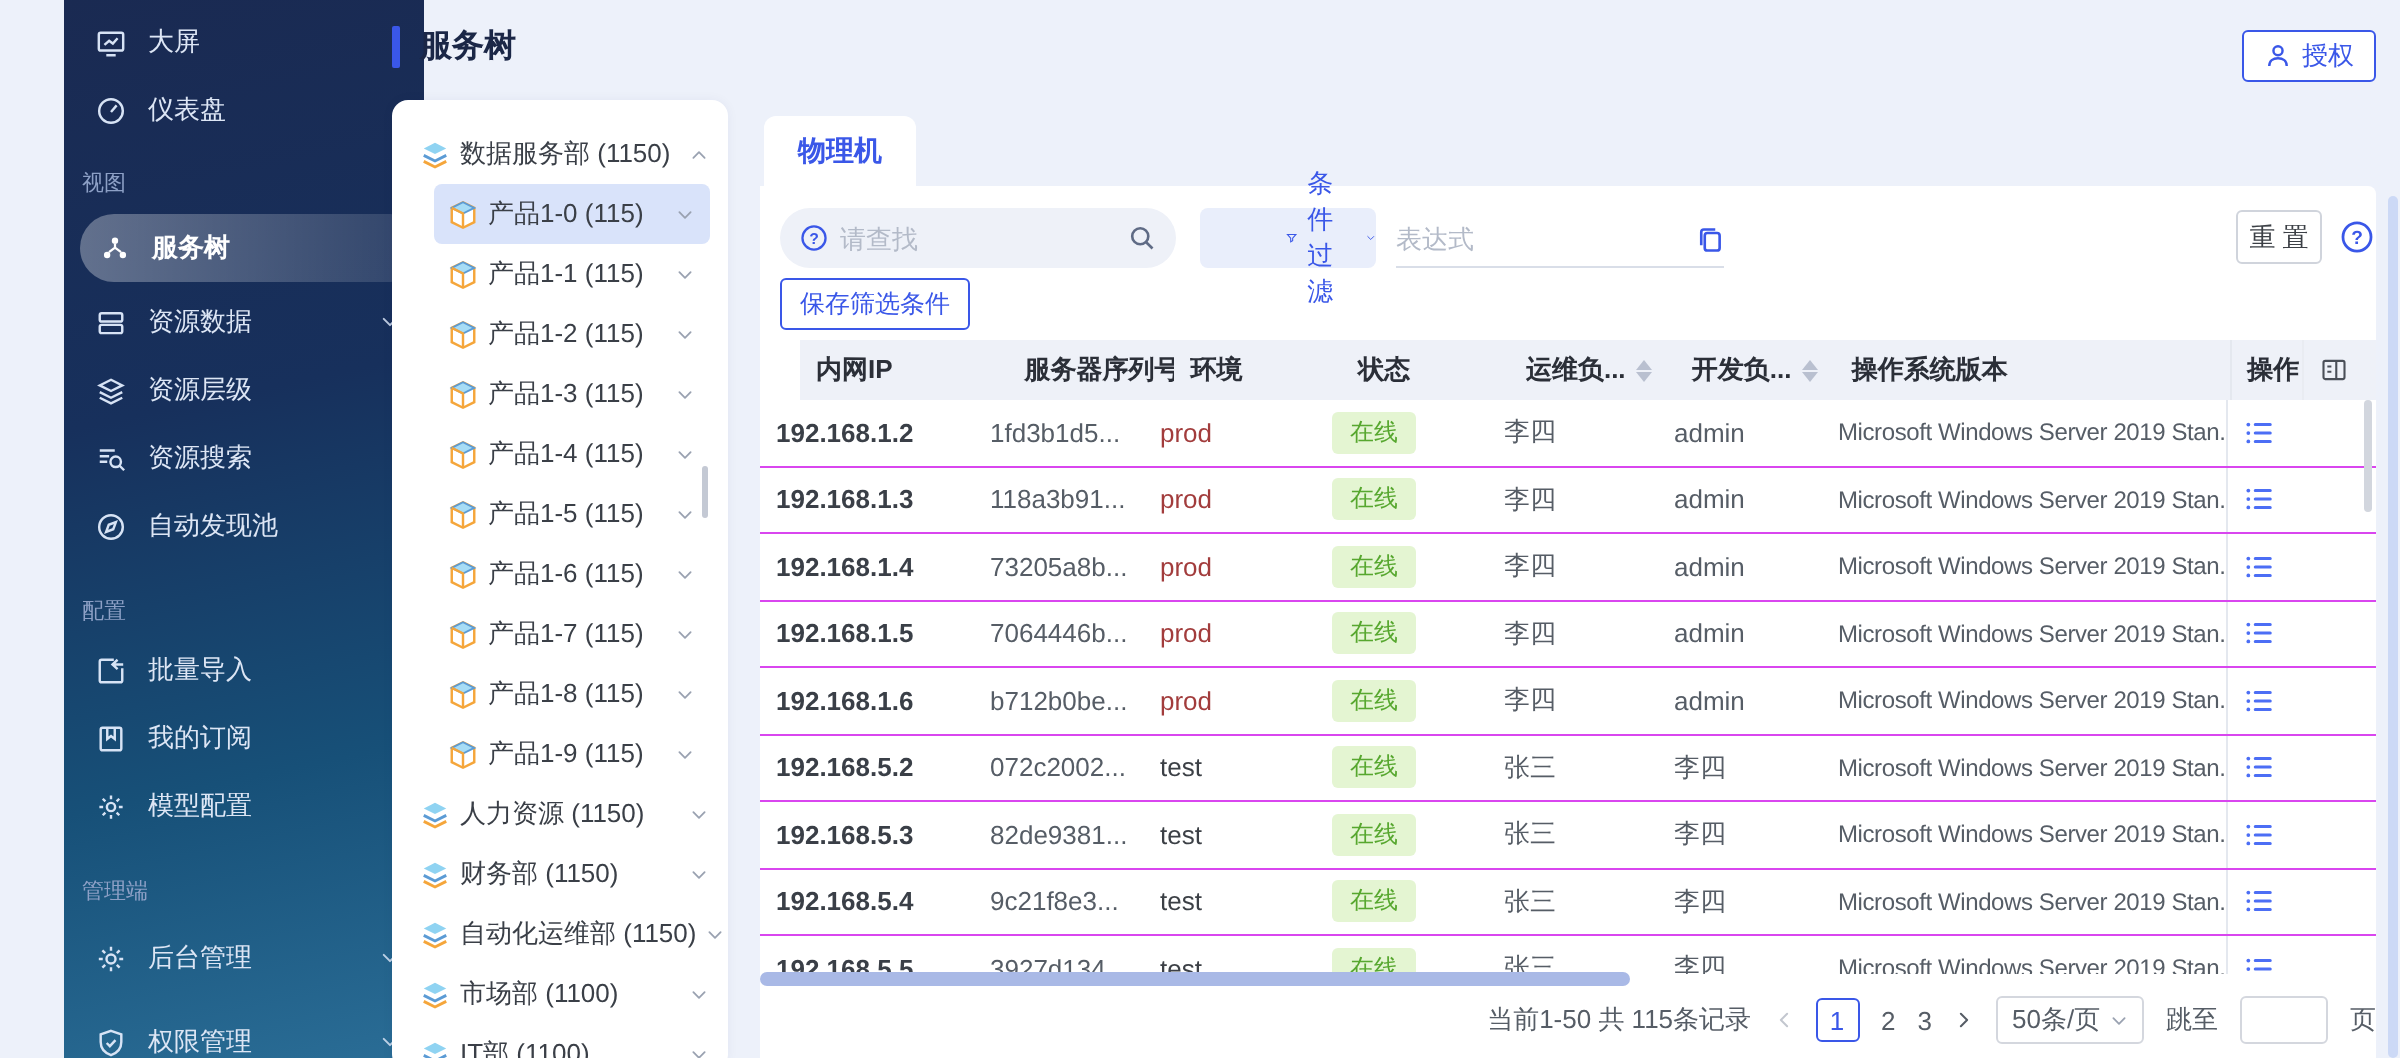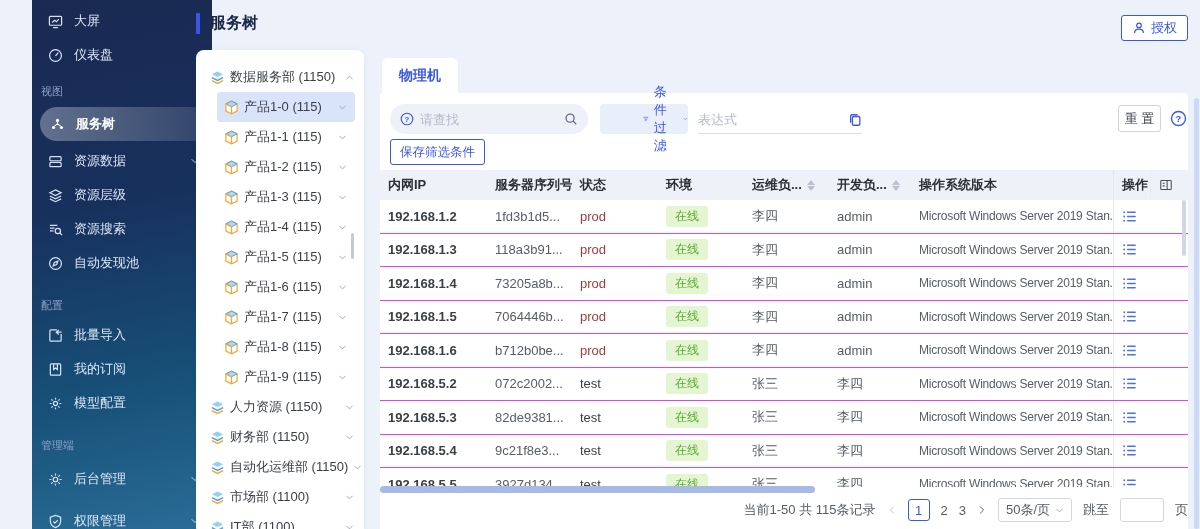--- a/index.html
+++ b/index.html
@@ -55,21 +55,21 @@
   .expr-box input { border:none; outline:none; background:transparent; flex:1; font-size:13px; min-width:0; }
   .expr-box input::placeholder { color:#b3bac8; }
   .reset-btn { position:absolute; left:938px; top:105px; width:43px; height:27px; background:#fff;
     border:1px solid #d0d4dc; border-radius:3px; color:#3c4046; font-size:13px; display:flex; align-items:center; justify-content:center; cursor:pointer; }
   .help-icon { position:absolute; left:990px; top:110px; width:17px; height:17px; color:#3a57e8; cursor:pointer; }
   .save-filter-btn { position:absolute; left:210px; top:139px; height:26px; padding:0 9px; background:#fff;
     border:1px solid #3a57e8; border-radius:3px; color:#3a57e8; font-size:12.5px; display:flex; align-items:center; cursor:pointer; }
 
   
   .table { position:absolute; left:200px; top:170px; width:808px; height:317px; overflow:hidden; font-size:13px; }
-  .thead { display:flex; height:30px; background:#eef1f8; align-items:center; color:#2b2f38; font-weight:bold; }
+  .thead { display:flex; height:30px; background:#eef1f8; align-items:center; color:#2b2f38; font-weight:bold;margin-left:20px; }
   .trow { display:flex; height:33.5px; align-items:center; border-bottom:1px solid #d946ef; background:#fff; }
   .td, .th { padding-left:8px; overflow:hidden; white-space:nowrap; display:flex; align-items:center; height:100%; }
   .c0{width:107px;} .c1{width:85px;} .c2{width:86px;} .c3{width:86px;} .c4{width:85px;} .c5{width:82px;}
   .c6{width:202px;} .c7{width:37px;} .c8{width:38px;}
   .th.c7, .td.c7 { border-left:1px solid #e4e8ef; }
   .th.c8 { border-left:1px solid #e9ecf2; }
   .ip-cell { font-weight:bold; color:#3a3f47; }
   .muted { color:#565d66; }
   .env-cell { color:#3c4046; }
   .env-cell[data-env="prod"] { color:#a23c3c; }
@@ -442,22 +442,22 @@
     <svg class="help-icon">
         <use href="#sym-qm"></use>
       </svg>
 
     <button class="save-filter-btn">保存筛选条件</button>
 
     <div class="table">
       <div class="thead">
         <div class="th c0">内网IP</div>
         <div class="th c1">服务器序列号</div>
+        <div class="th c2">环境</div>
         <div class="th c3">状态</div>
-        <div class="th c2">环境</div>
         <div class="th c4">
           <span>运维负...</span>
           <span class="sort-carets">
               <i class="sort-up"></i>
               <i class="sort-down"></i>
             </span>
         </div>
         <div class="th c5">
           <span>开发负...</span>
           <span class="sort-carets">

